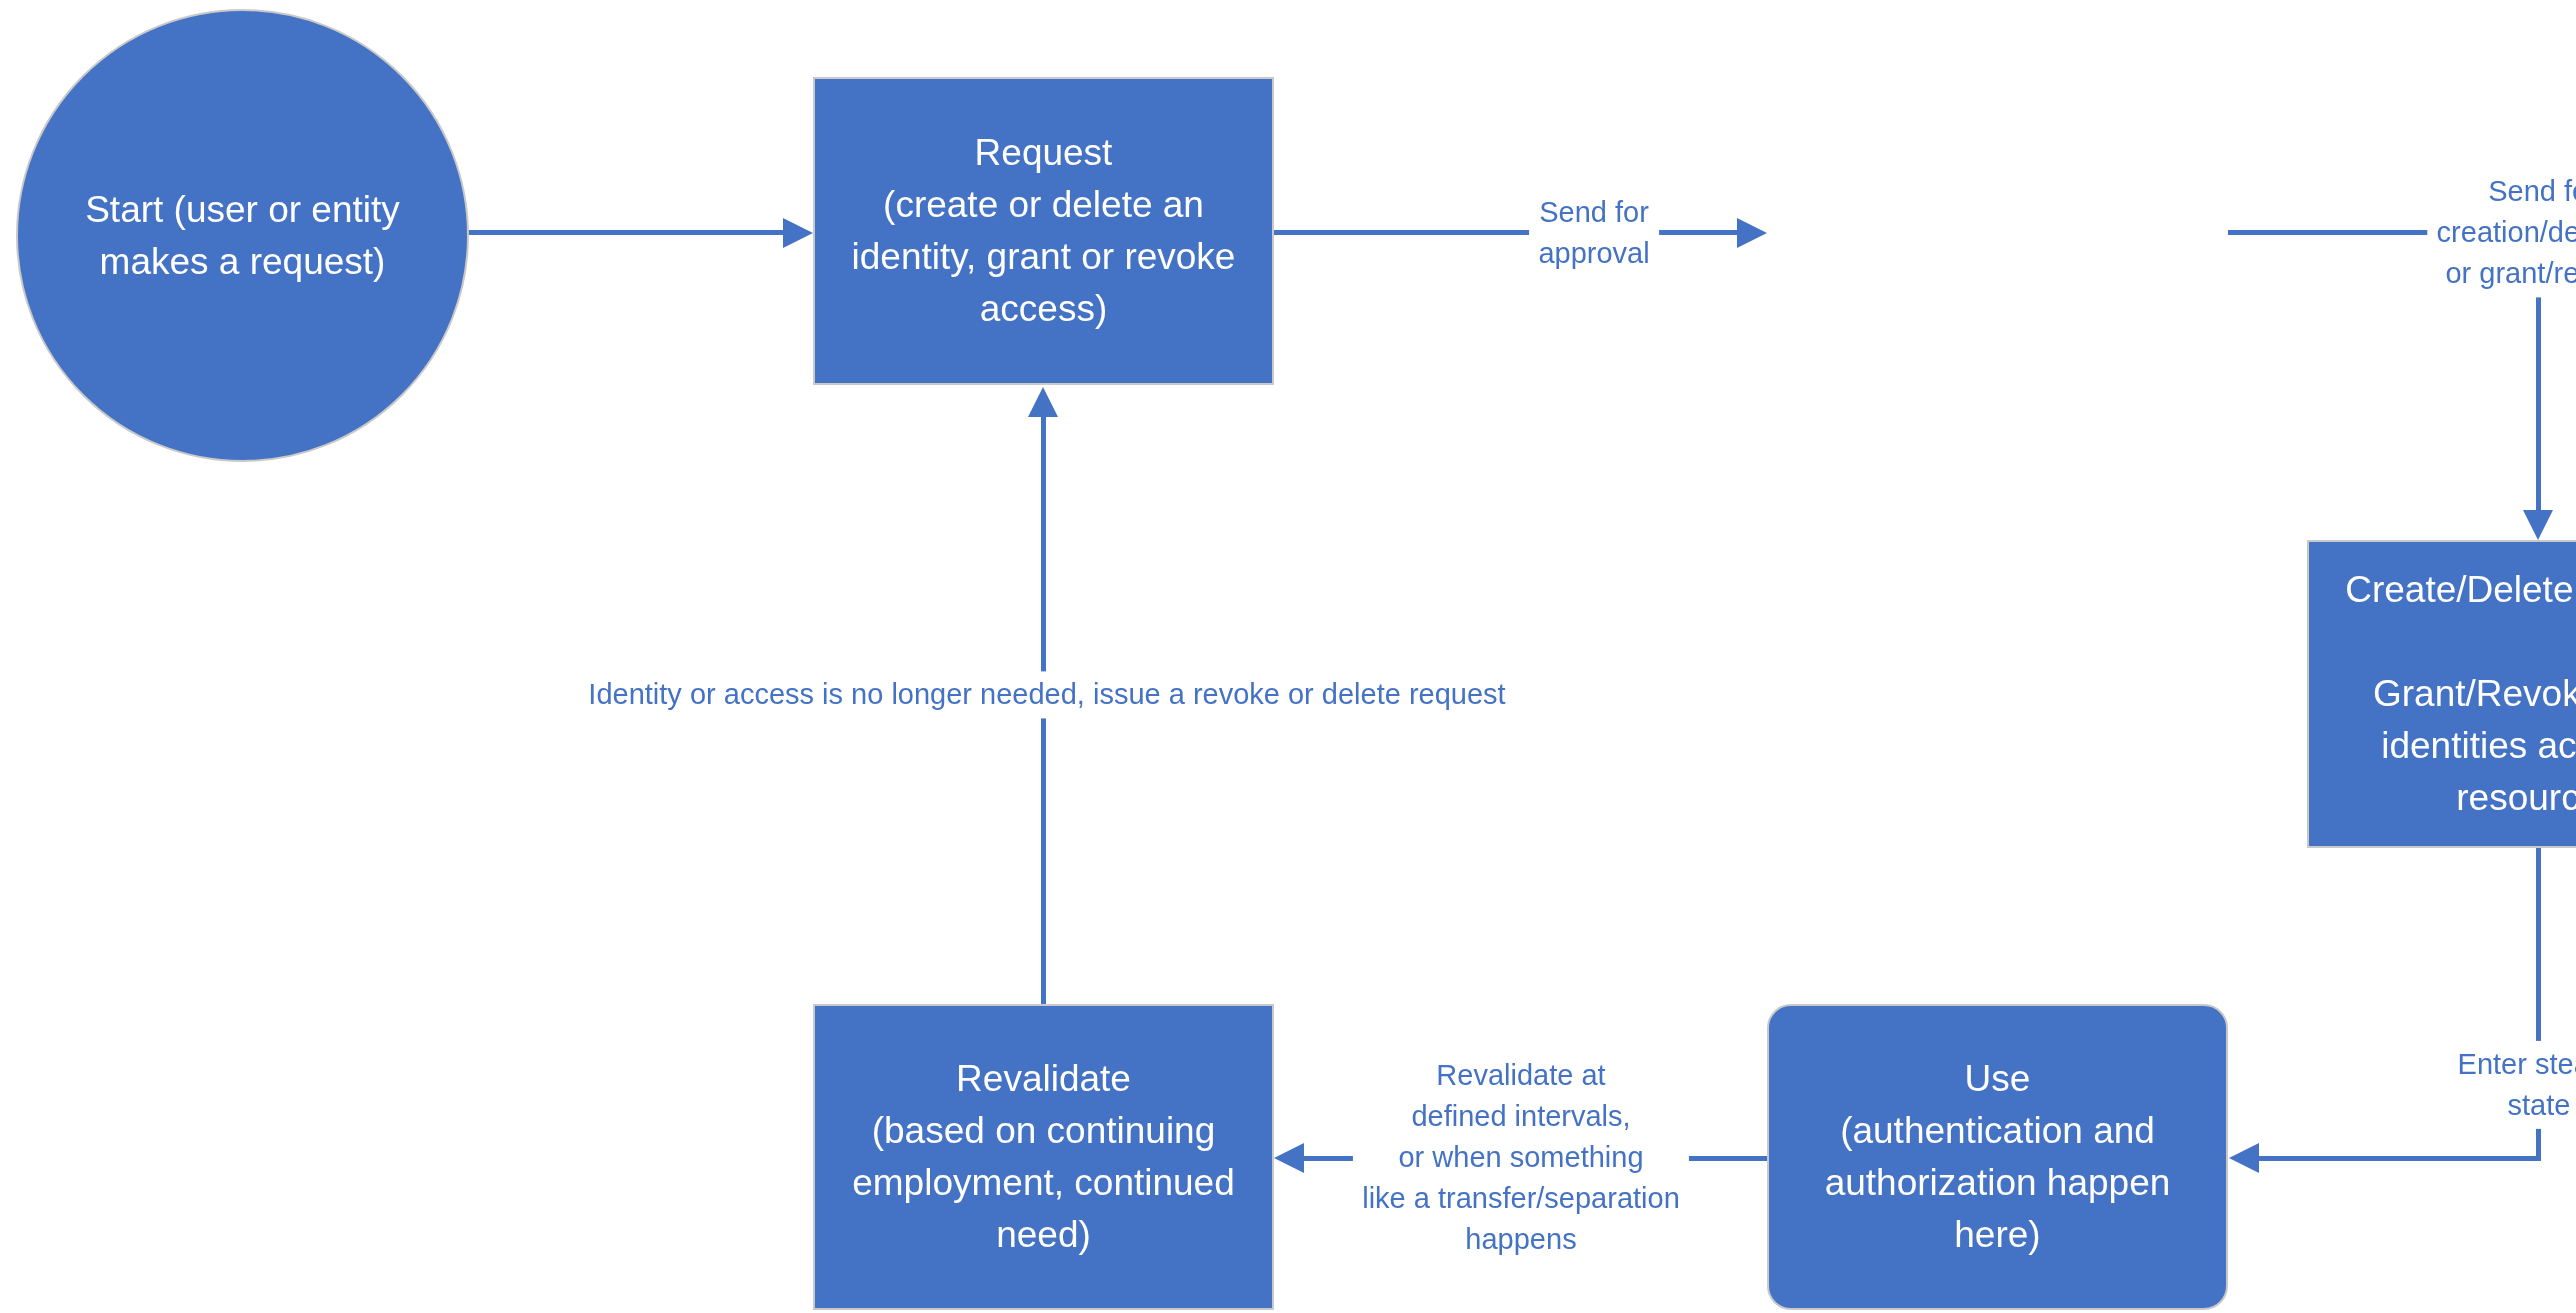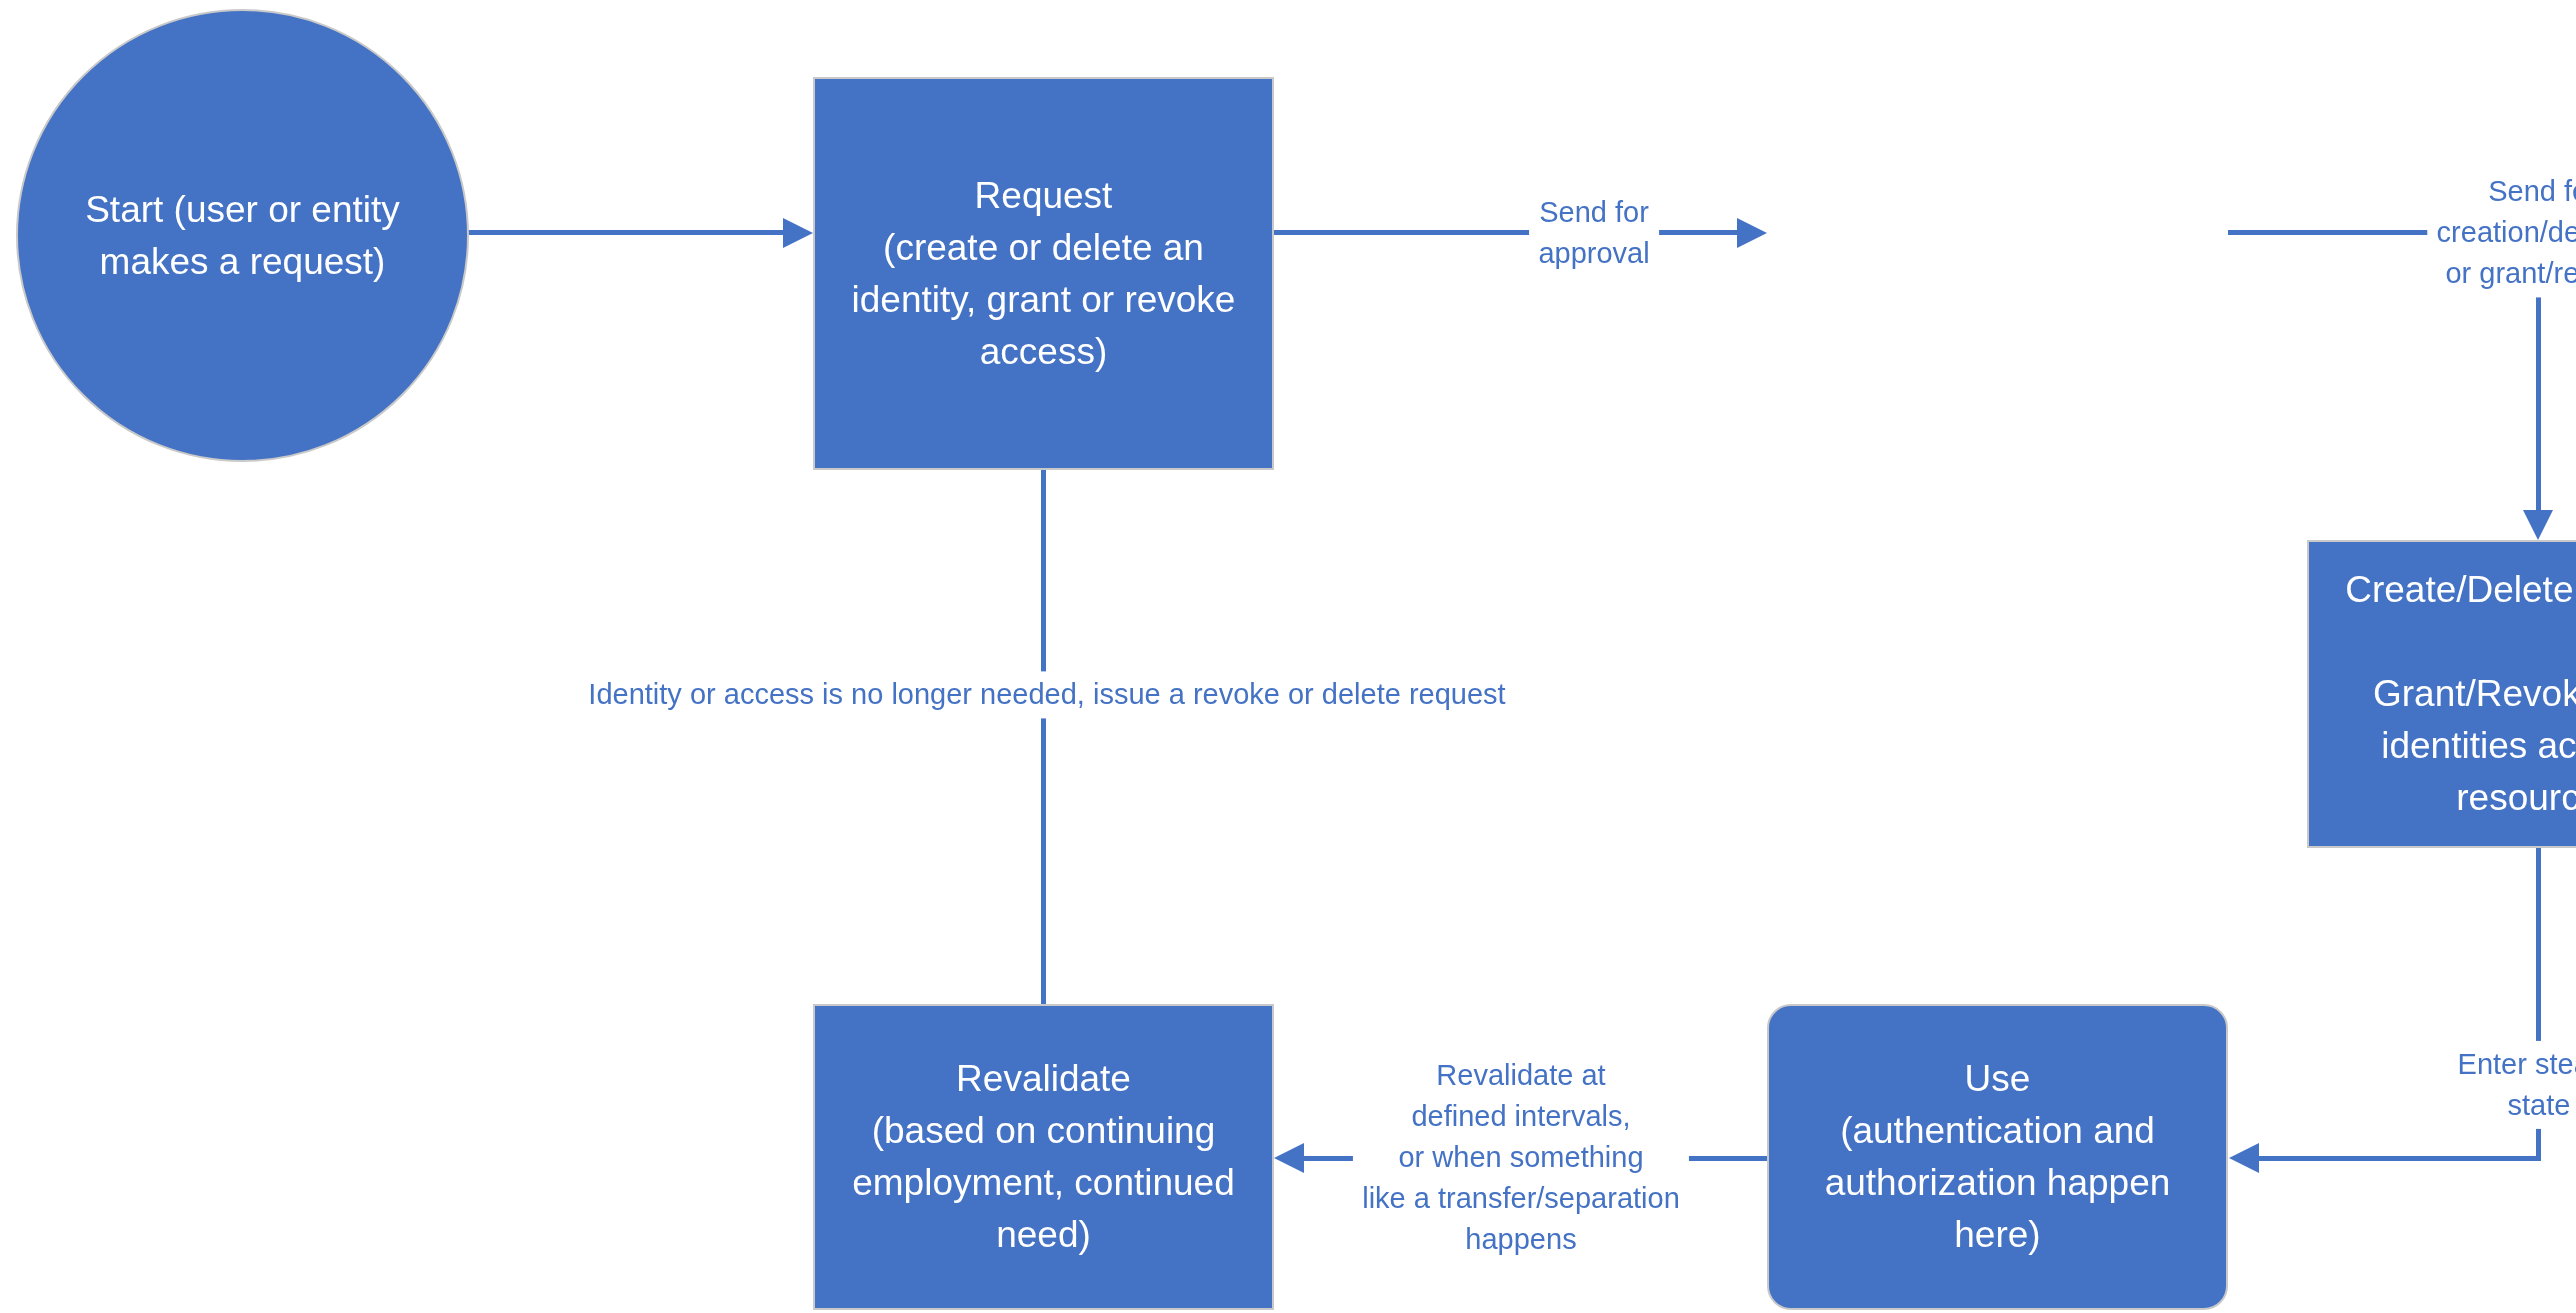--- a/index.html
+++ b/index.html
@@ -98,21 +98,21 @@
 or when something
 like a transfer/separation
 happens</div>
   <div class="edge-label" style="left:1047px; top:695px;">Identity or access is no longer needed, issue a revoke or delete request</div>
 
   <div class="shape circle" style="left:16px; top:9.3px; width:453px; height:453px;">
     <span>Start (user or entity
 makes a request)</span>
   </div>
 
-  <div class="shape" style="left:813px; top:77px; width:461px; height:393px;">
+  <div class="shape" style="left:813px; top:77px; width:461px; height:308px;">
     <span>Request
 (create or delete an
 identity, grant or revoke
 access)</span>
   </div>
 
 
   <div class="shape" style="left:2307px; top:540px; width:461px; height:308px;">
     <span>Create/Delete identities
 

